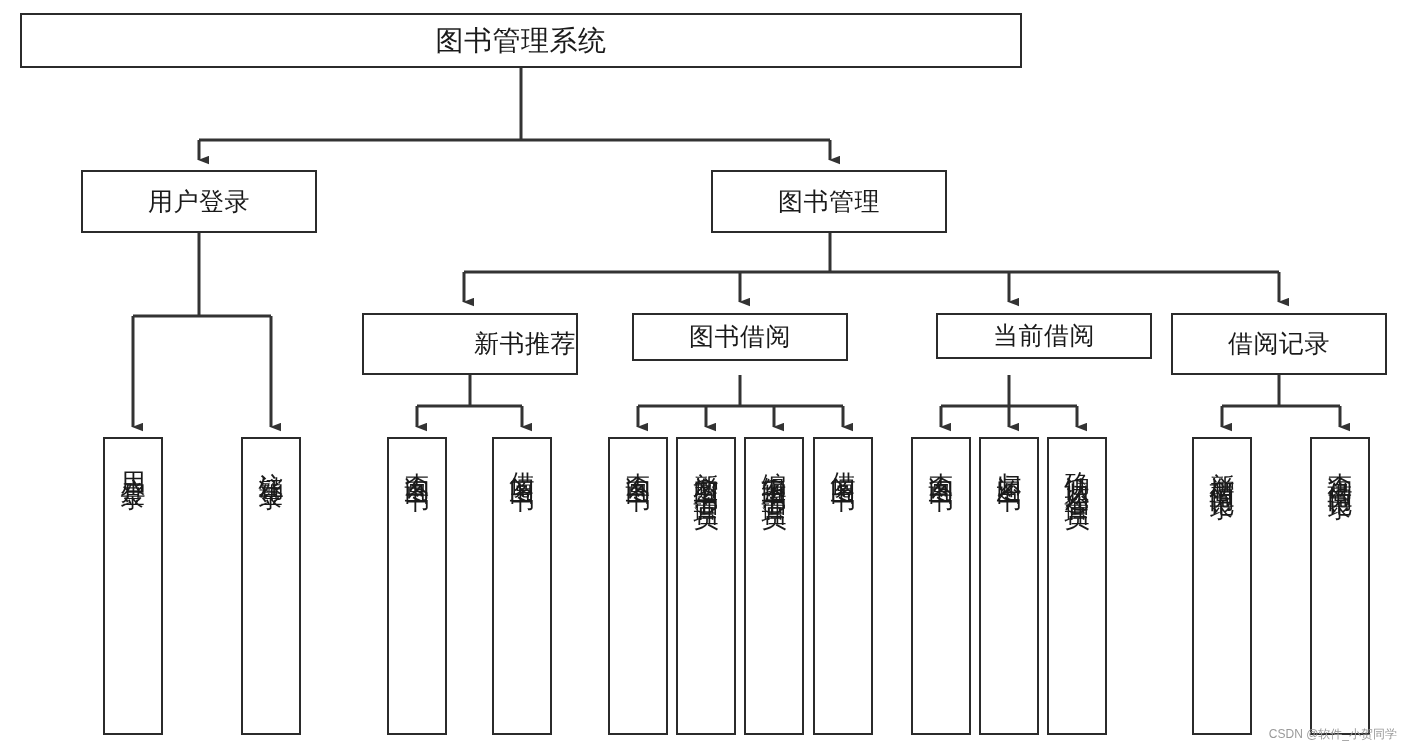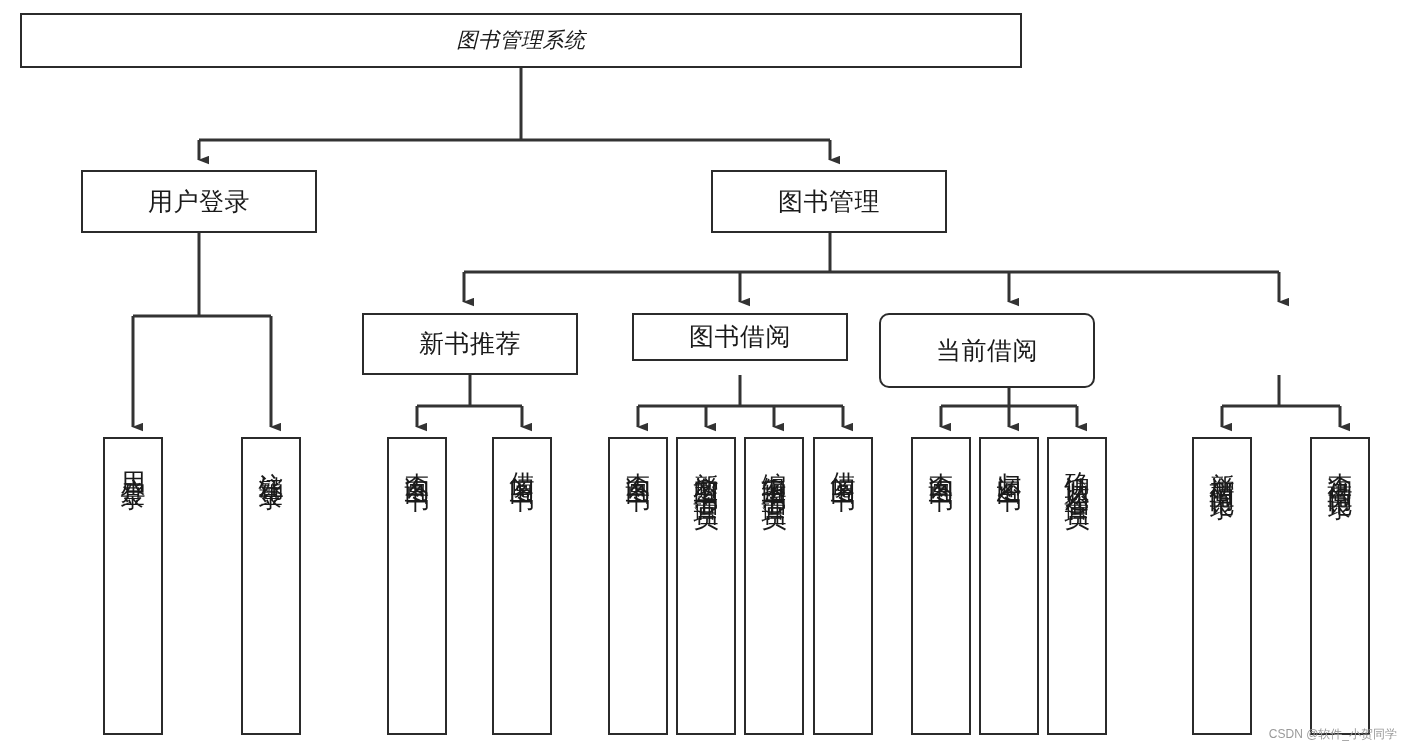--- a/index.html
+++ b/index.html
@@ -41,22 +41,21 @@
     text-align: center;
     line-height: 1.18;
     white-space: nowrap;
     letter-spacing: 0.5px;
   }
   
   .node.horiz .node-label {
     font-size: 25px;
   }
   .node.root .node-label {
-    font-size: 21px;
-    font-style: italic;
+    font-size: 28px;
   }
   
   .node.vert {
     align-items: flex-start;
     justify-content: center;
     padding-top: 13px;
   }
   .node.vert .node-label {
     writing-mode: vertical-rl;
     text-orientation: upright;
@@ -135,28 +134,31 @@
     <span class="node-label">图书管理系统</span>
   </div>
 
   <div class="node horiz" style="left:81px; top:170px; width:236px; height:63px;">
     <span class="node-label">用户登录</span>
   </div>
   <div class="node horiz" style="left:711px; top:170px; width:236px; height:63px;">
     <span class="node-label">图书管理</span>
   </div>
 
-  <div class="node horiz" style="left:362px; top:313px; width:216px; height:62px;">
+  <div class="node horiz" style="left:362px; top:313px; width:216px; height:62px;justify-content:flex-end;">
     <span class="node-label">新书推荐</span>
   </div>
   <div class="node horiz" style="left:632px; top:313px; width:216px; height:48px;">
     <span class="node-label">图书借阅</span>
   </div>
-  <div class="node horiz" style="left:879px; top:313px; width:216px; height:75px;border-radius:10px;">
+  <div class="node horiz" style="left:936px; top:313px; width:216px; height:46px;">
     <span class="node-label">当前借阅</span>
+  </div>
+  <div class="node horiz" style="left:1171px; top:313px; width:216px; height:62px;">
+    <span class="node-label">借阅记录</span>
   </div>
 
   <div class="node vert" style="left:103px; top:437px; width:60px; height:298px;">
     <span class="node-label">用户登录</span>
   </div>
   <div class="node vert" style="left:241px; top:437px; width:60px; height:298px;">
     <span class="node-label">注销登录</span>
   </div>
 
   <div class="node vert" style="left:387px; top:437px; width:60px; height:298px;">

